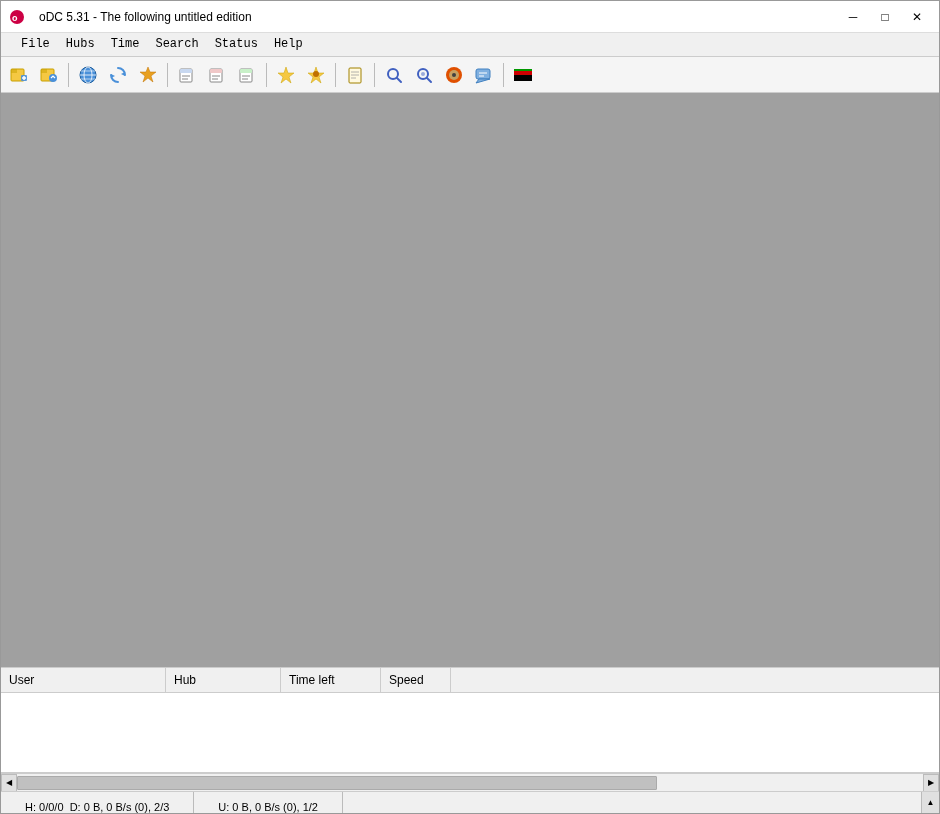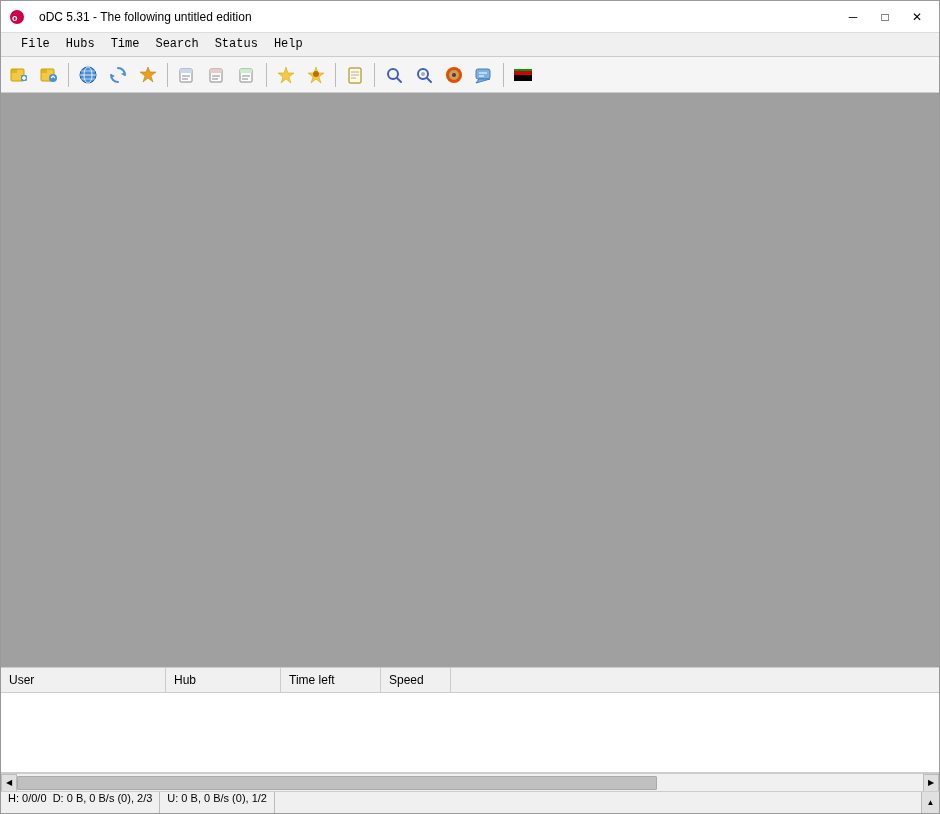--- a/index.html
+++ b/index.html
@@ -189,27 +189,27 @@
 
     
     #status-bar {
       background: #f0f0f0;
       height: 22px;
       display: flex;
       align-items: center;
       border-top: 1px solid #ccc;
     }
     .status-segment {
-      padding: 0 7px;
+      padding: 0 24px;
       font-size: 11px;
       color: #000;
       border-right: 1px solid #bbb;
       height: 100%;
       display: flex;
-      align-items: flex-start;
+      align-items: flex-end;
     }
     .status-segment:last-child {
       border-right: none;
     }
     .status-right-btn {
       margin-left: auto;
       width: 18px;
       height: 22px;
       background: #e0e0e0;
       border-left: 1px solid #bbb;

